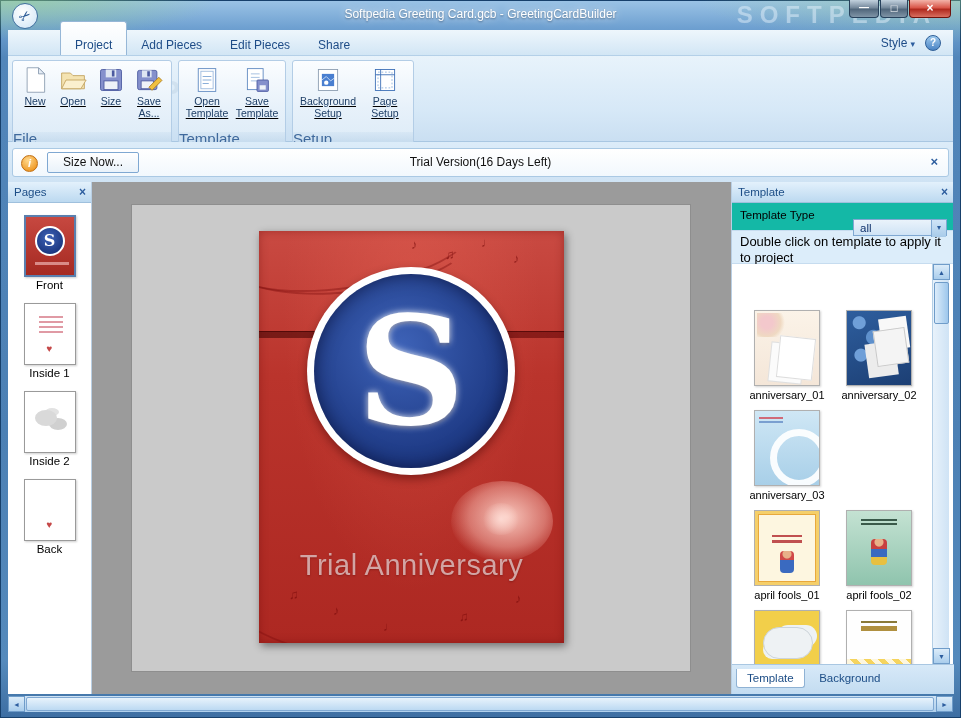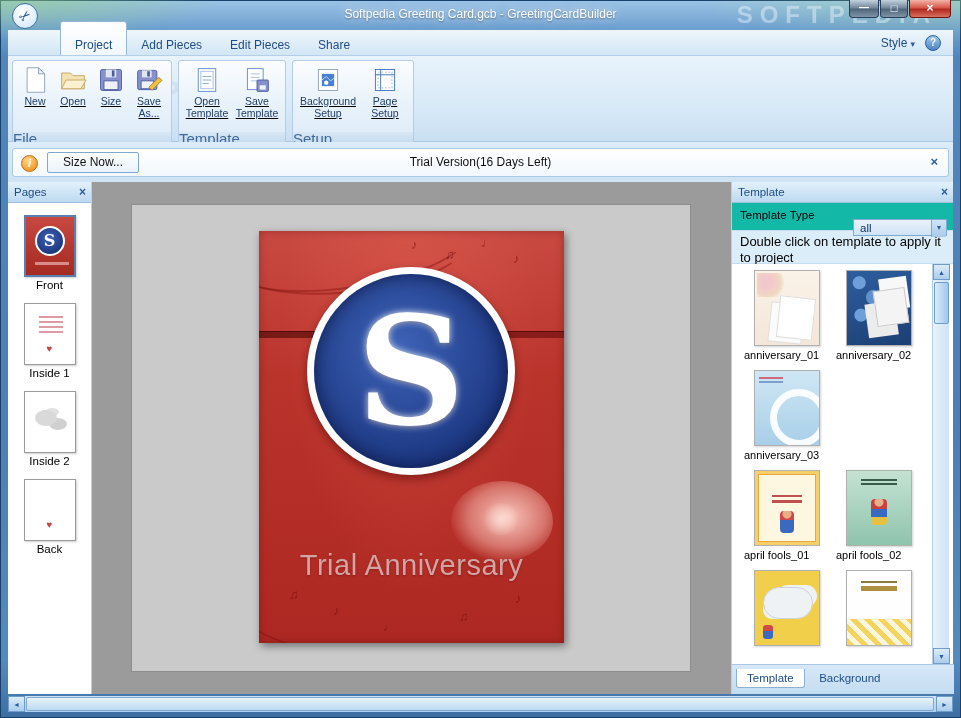--- a/index.html
+++ b/index.html
@@ -154,21 +154,21 @@
   .type-label { position:absolute; left:8px; top:6px; font-size:11.5px; color:#000; }
   .type-select { position:absolute; right:6px; top:16px; width:94px; height:17px;
     background:linear-gradient(180deg,#eaf3fb,#cfe3f5); border:1px solid #7fa8d2; }
   .type-value { position:absolute; left:6px; top:2px; font-size:11.5px; color:#10316b; }
   .type-caret { position:absolute; right:0; top:0; width:15px; height:17px; border-left:1px solid #7fa8d2;
     background:linear-gradient(180deg,#cfe4f7,#a8cbe9); text-align:center; font-size:8px;
     color:#2c5d9e; line-height:16px; }
   .hint { height:34px; background:#dcedfa; border-top:1px solid #c6dcef; border-bottom:1px solid #c6dcef;
     font-size:13px; color:#000; padding:3px 8px; line-height:1.25; }
   .tlist { position:absolute; left:0; top:82px; width:200px; height:400px; background:#fff; overflow:hidden; }
-  .titem { position:absolute; width:86px; cursor:default; }
+  .titem { position:absolute; width:86px; text-align:center; cursor:default;margin-top:40px; }
   .tthumb { position:relative; width:66px; height:76px; margin:0 auto; border:1px solid #b0b0b0;
     background:#fff; overflow:hidden; box-shadow:1px 1px 2px rgba(0,0,0,.18); }
   .titem.selected .tthumb { outline:1px dashed #4a7ab8; outline-offset:2px; }
   .tlabel { font-size:11px; color:#000; margin-top:3px; white-space:nowrap; }
 
   .art-a01 { background:linear-gradient(180deg,#fbf3e8,#f4e6d8); }
   .art-a01::before { content:""; position:absolute; left:2px; top:2px; width:28px; height:24px;
     background:radial-gradient(circle at 35% 40%, #f3c8cc 25%, #efd9c2 60%, rgba(0,0,0,0) 78%); }
   .art-a01::after { content:""; position:absolute; right:5px; top:26px; width:34px; height:40px;
     background:#fff; border:1px solid #ddd; transform:rotate(6deg);

